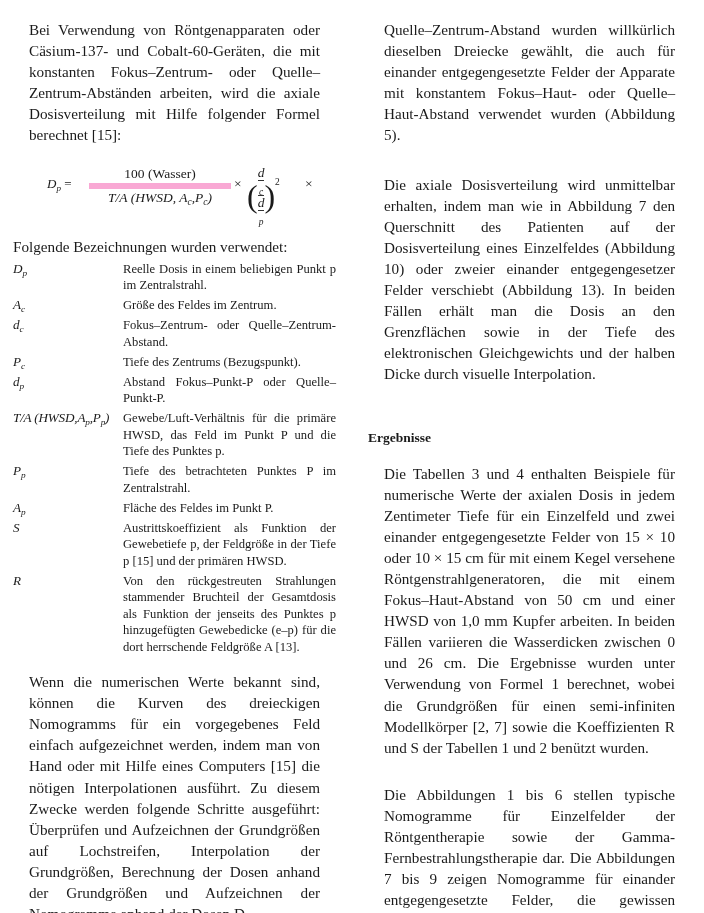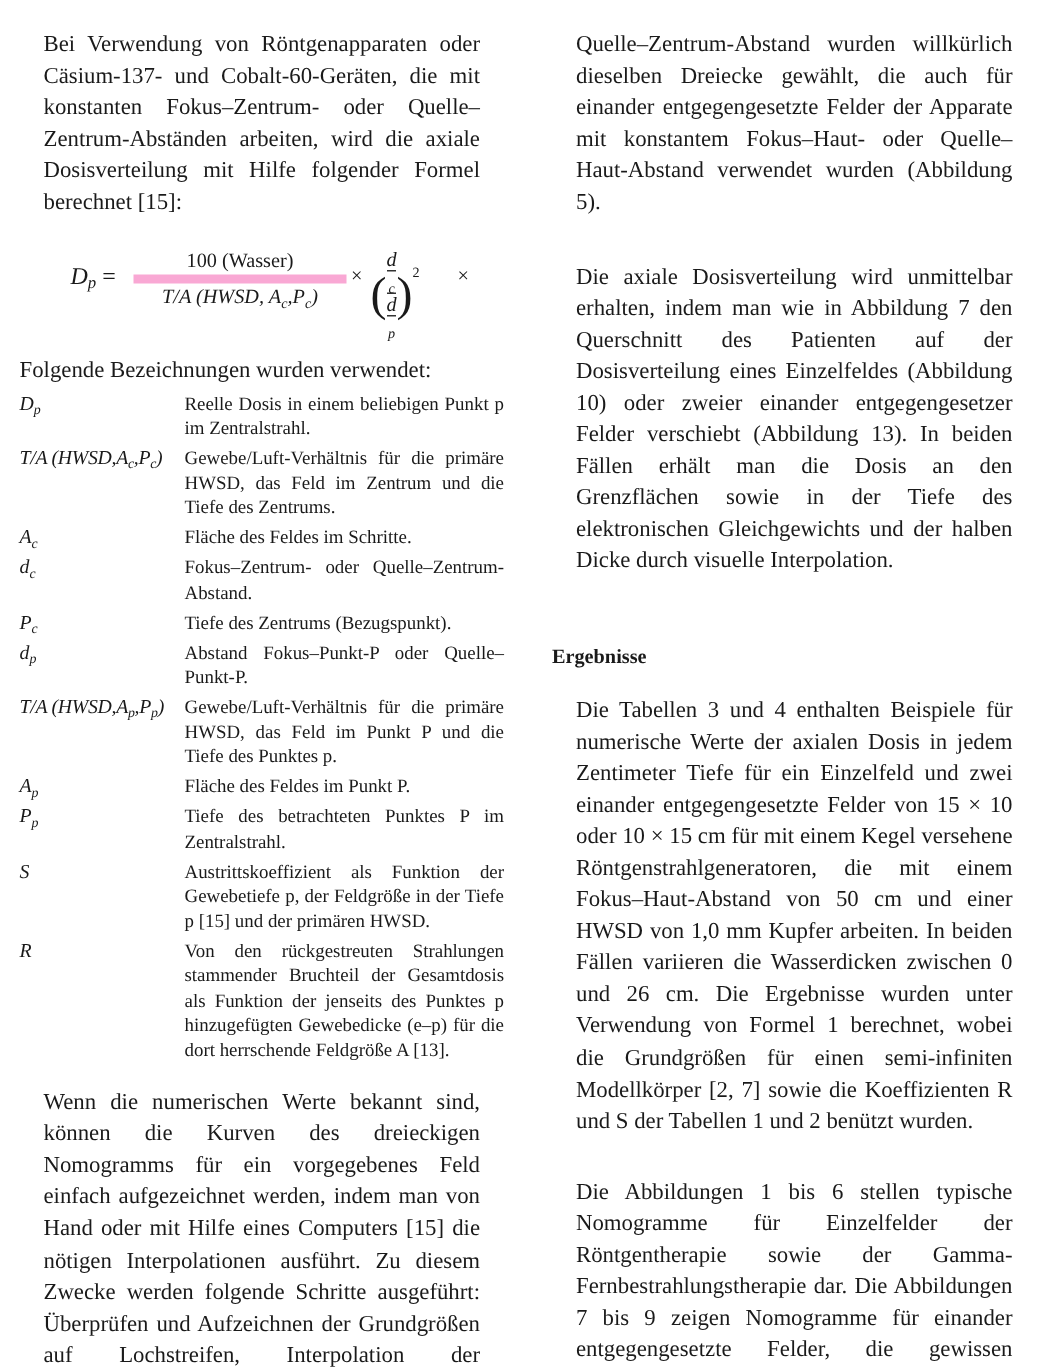--- a/index.html
+++ b/index.html
@@ -14,21 +14,21 @@
     margin: 16px; font-size: 15.2px; line-height: 21.1px; text-align: justify;
     hyphens: manual;
   }
   .heading {
     font-weight: bold; font-size: 13.5px; margin: 44px 0 7px 0; line-height: 18px;
   }
   .formula {
     position: relative; height: 70px; margin-top: 4px; font-size: 13.5px;
   }
   .f-line1 { position: absolute; left: 34px; top: 4px; height: 38px; width: 290px; }
-  .f-lhs { position: absolute; left: 0; top: 10px; font-style: italic; font-size: 16px; }
+  .f-lhs { position: absolute; left: 0; top: 10px; font-style: italic; font-size: 13px; }
   .f-frac { position: absolute; left: 42px; top: 0; text-align: center; width: 142px; }
   .f-num { display: block; border-bottom: 6px solid #f9a8d4; padding-bottom: 1px; font-size: 13.5px; }
   .f-den { display: block; font-style: italic; font-size: 13.5px; padding-top: 1px; }
   .f-times1 { position: absolute; left: 187px; top: 10px; }
   .f-paren { position: absolute; left: 200px; top: 0; font-size: 13.5px; }
   .f-paren .big { font-size: 32px; line-height: 34px; vertical-align: middle; font-weight: 200; }
   .f-small-frac { display: inline-block; vertical-align: middle; text-align: center; font-style: italic; }
   .f-small-frac span { display: block; line-height: 14px; }
   .f-small-frac span:first-child { border-bottom: 1px solid #333; }
   .f-times2 { position: absolute; left: 258px; top: 10px; }
@@ -66,50 +66,46 @@
   </div>
 
   <div class="intro-list">Folgende Bezeichnungen wurden verwendet:</div>
 
   <dl class="defs">
     <div class="def-row">
       <dt class="def-term"><span>D</span><sub>p</sub></dt>
       <dd class="def-desc">Reelle Dosis in einem beliebigen Punkt p im Zentralstrahl.</dd>
     </div>
     <div class="def-row">
-      <dt class="def-term wide"><span>T/A (HWSD,A</span><sub>c</sub><span>,P</span><sub>c</sub><span>)</span></dt>
-      <dd class="def-desc">Gewebe/Luft-Verhältnis für die primäre HWSD, das Feld im Zentrum und die Tiefe des Zentrums.</dd>
-    </div>
-    <div class="def-row">
       <dt class="def-term"><span>A</span><sub>c</sub></dt>
-      <dd class="def-desc">Fläche des Feldes im Schritte.</dd>
+      <dd class="def-desc">Größe des Feldes im Zentrum.</dd>
     </div>
     <div class="def-row">
       <dt class="def-term"><span>d</span><sub>c</sub></dt>
       <dd class="def-desc">Fokus–Zentrum- oder Quelle–Zentrum-Abstand.</dd>
     </div>
     <div class="def-row">
       <dt class="def-term"><span>P</span><sub>c</sub></dt>
       <dd class="def-desc">Tiefe des Zentrums (Bezugspunkt).</dd>
     </div>
     <div class="def-row">
       <dt class="def-term"><span>d</span><sub>p</sub></dt>
       <dd class="def-desc">Abstand Fokus–Punkt-P oder Quelle–Punkt-P.</dd>
     </div>
     <div class="def-row">
       <dt class="def-term wide"><span>T/A (HWSD,A</span><sub>p</sub><span>,P</span><sub>p</sub><span>)</span></dt>
       <dd class="def-desc">Gewebe/Luft-Verhältnis für die primäre HWSD, das Feld im Punkt P und die Tiefe des Punktes p.</dd>
     </div>
     <div class="def-row">
+      <dt class="def-term"><span>P</span><sub>p</sub></dt>
+      <dd class="def-desc">Tiefe des betrachteten Punktes P im Zentralstrahl.</dd>
+    </div>
+    <div class="def-row">
       <dt class="def-term"><span>A</span><sub>p</sub></dt>
       <dd class="def-desc">Fläche des Feldes im Punkt P.</dd>
-    </div>
-    <div class="def-row">
-      <dt class="def-term"><span>P</span><sub>p</sub></dt>
-      <dd class="def-desc">Tiefe des betrachteten Punktes P im Zentralstrahl.</dd>
     </div>
     <div class="def-row">
       <dt class="def-term"><span>S</span></dt>
       <dd class="def-desc">Austrittskoeffizient als Funktion der Gewebetiefe p, der Feldgröße in der Tiefe p [15] und der primären HWSD.</dd>
     </div>
     <div class="def-row">
       <dt class="def-term"><span>R</span></dt>
       <dd class="def-desc">Von den rückgestreuten Strahlungen stammender Bruchteil der Gesamtdosis als Funktion der jenseits des Punktes p hinzugefügten Gewebedicke (e–p) für die dort herrschende Feldgröße A [13].</dd>
     </div>
   </dl>

